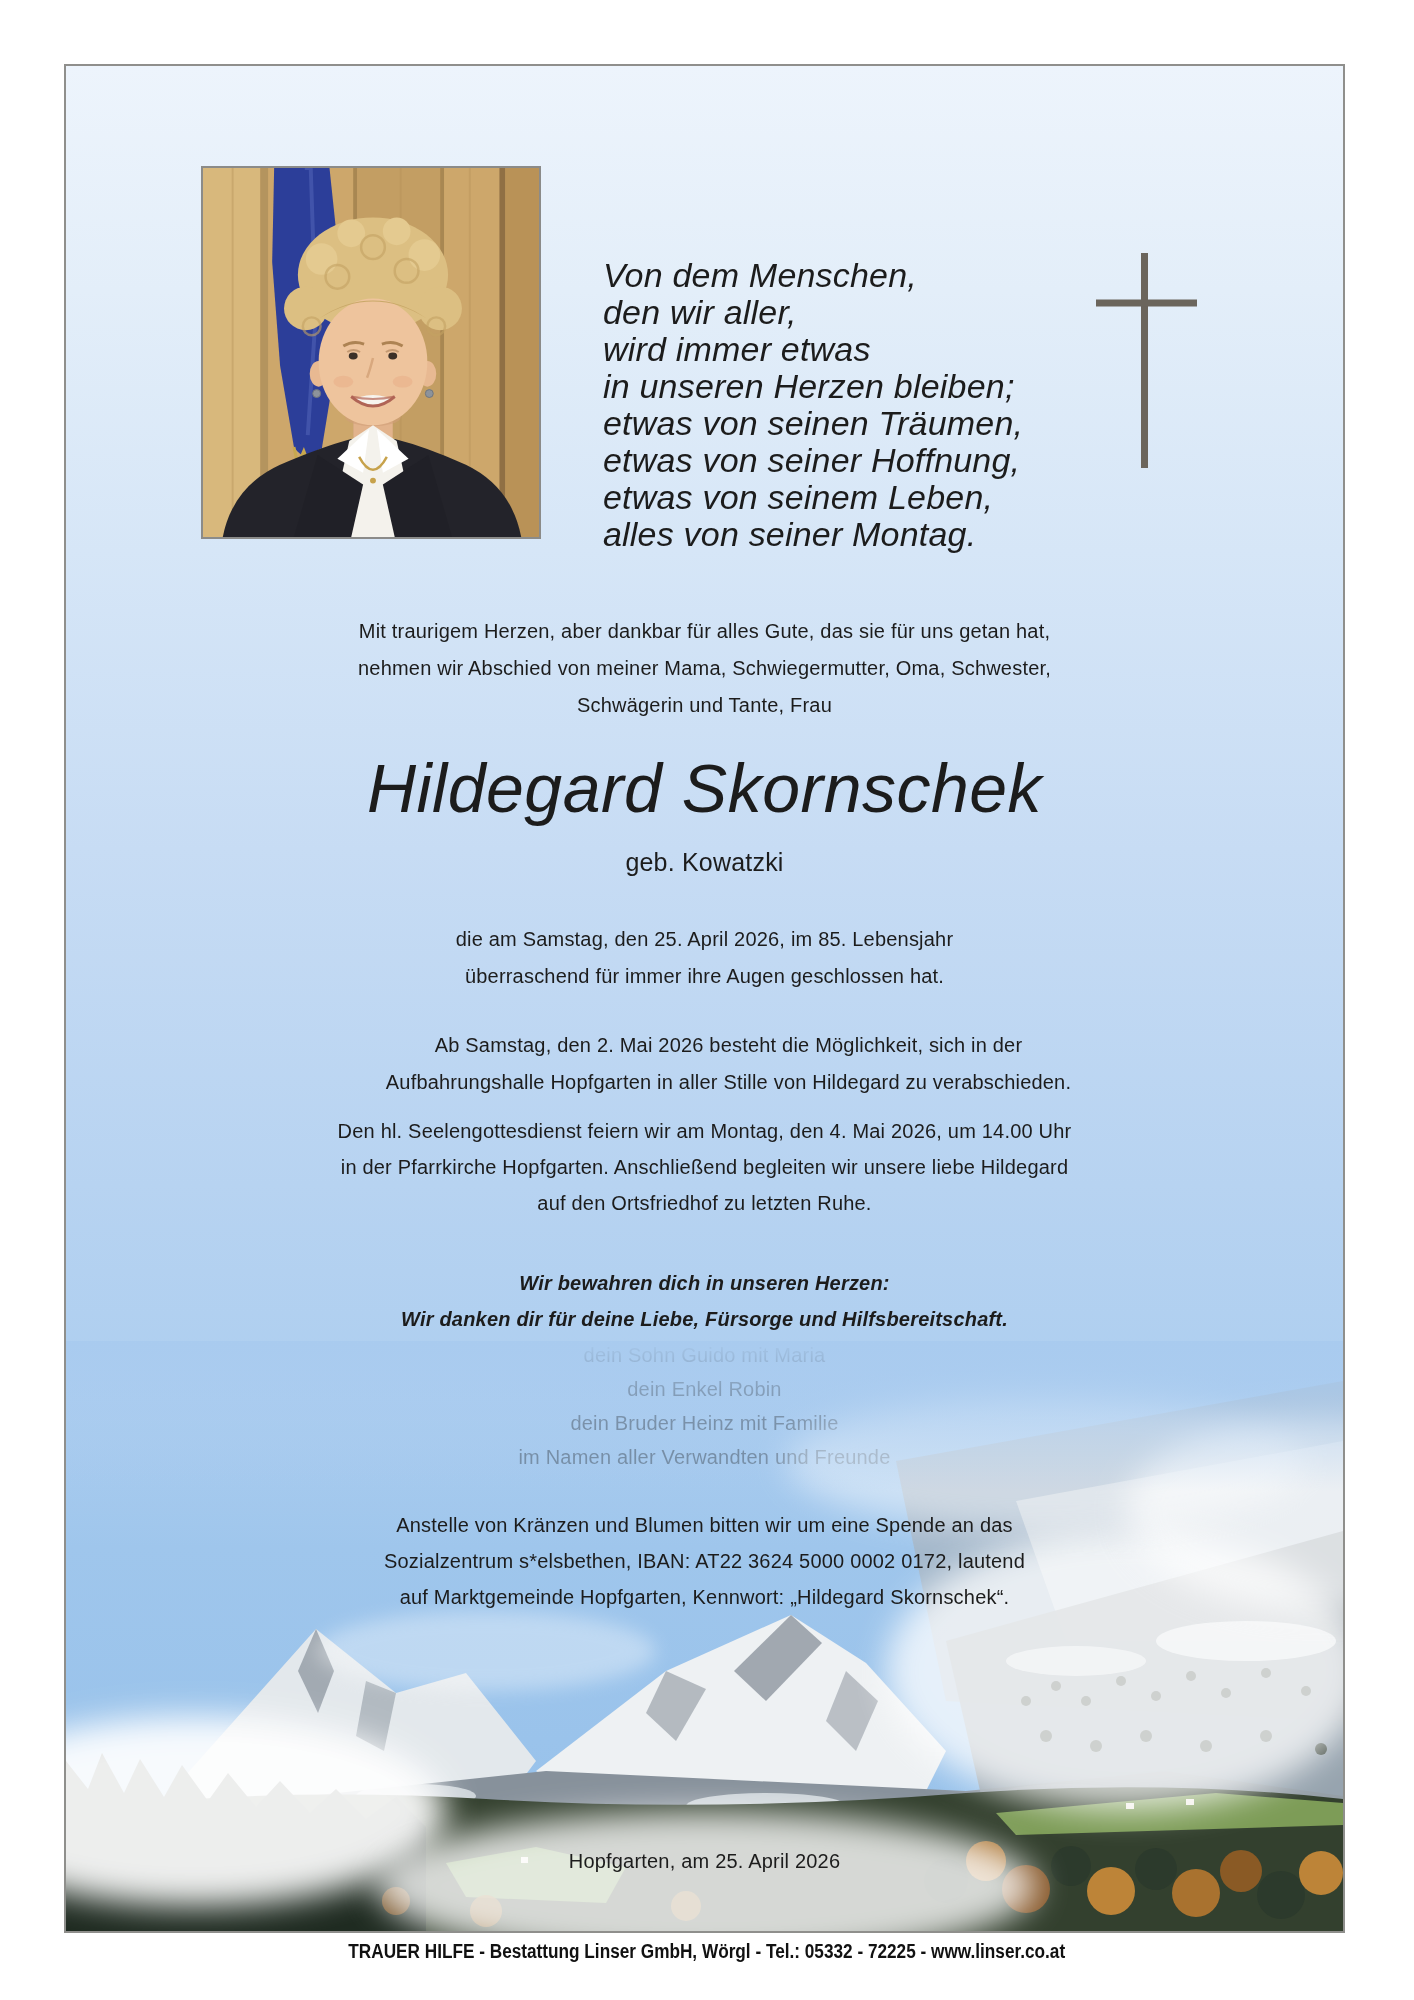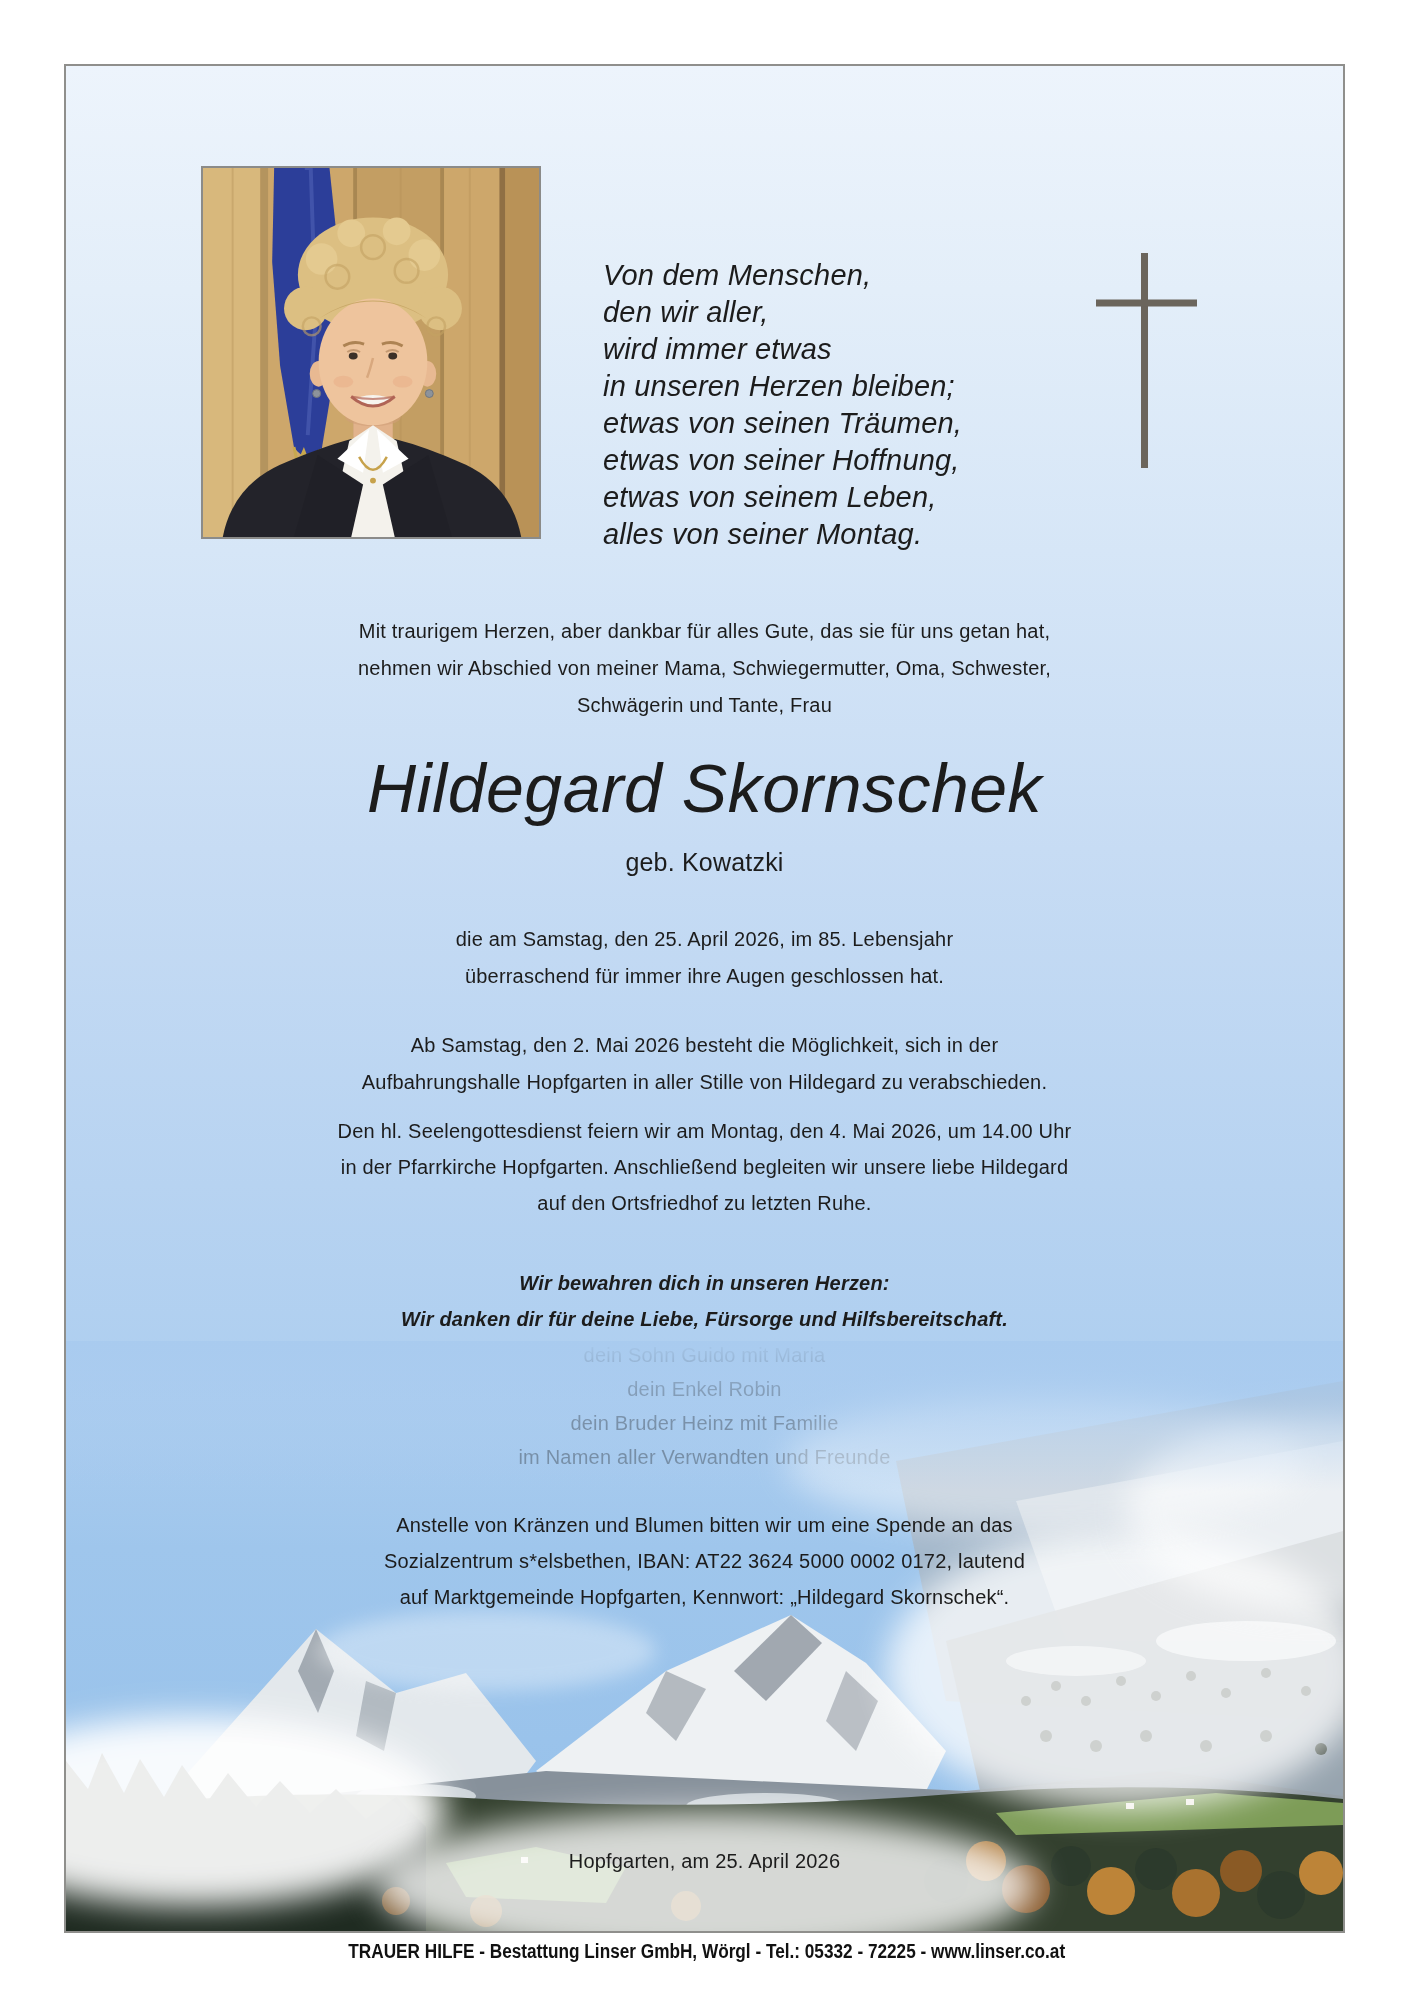--- a/index.html
+++ b/index.html
@@ -23,40 +23,40 @@
   .portrait{
     position:absolute;left:135px;top:100px;
     width:340px;height:373px;
     box-sizing:border-box;
     border:2px solid #8b8b89;
     background:#c9a368;
   }
   .portrait svg{display:block;width:100%;height:100%;}
   .poem{
     position:absolute;left:537px;top:191px;
-    font-size:29px;line-height:37px;
+    font-size:34px;line-height:37px;
     font-style:italic;color:#1c1c1c;
     letter-spacing:.2px;
   }
   .cross-wrap{
     position:absolute;left:1010px;top:180px;width:140px;height:230px;
   }
   .text-block{
     position:absolute;left:0;width:100%;
     text-align:center;color:#1c1c1c;
     font-size:20px;line-height:37px;letter-spacing:.2px;
   }
   .intro{top:547px;}
   .deceased-name{
     top:684px;font-size:68px;line-height:76px;
     font-style:italic;letter-spacing:.5px;
   }
   .maiden{top:781px;font-size:25px;line-height:30px;}
   .passing{top:855px;}
-  .farewell{top:961px;}
+  .farewell{top:961px;padding-left:24px;}
   .service{top:1047px;line-height:36px;}
   .thanks{top:1199px;font-weight:bold;font-style:italic;line-height:36px;}
   .family{top:1272px;line-height:34px;}
   .donation{top:1441px;line-height:36px;z-index:5;}
   .dateline{top:1777px;z-index:5;}
   .mountains{
     position:absolute;left:0;bottom:0;width:100%;height:590px;z-index:1;
   }
   .mountains svg{display:block;width:100%;height:100%;}
   .footer{

